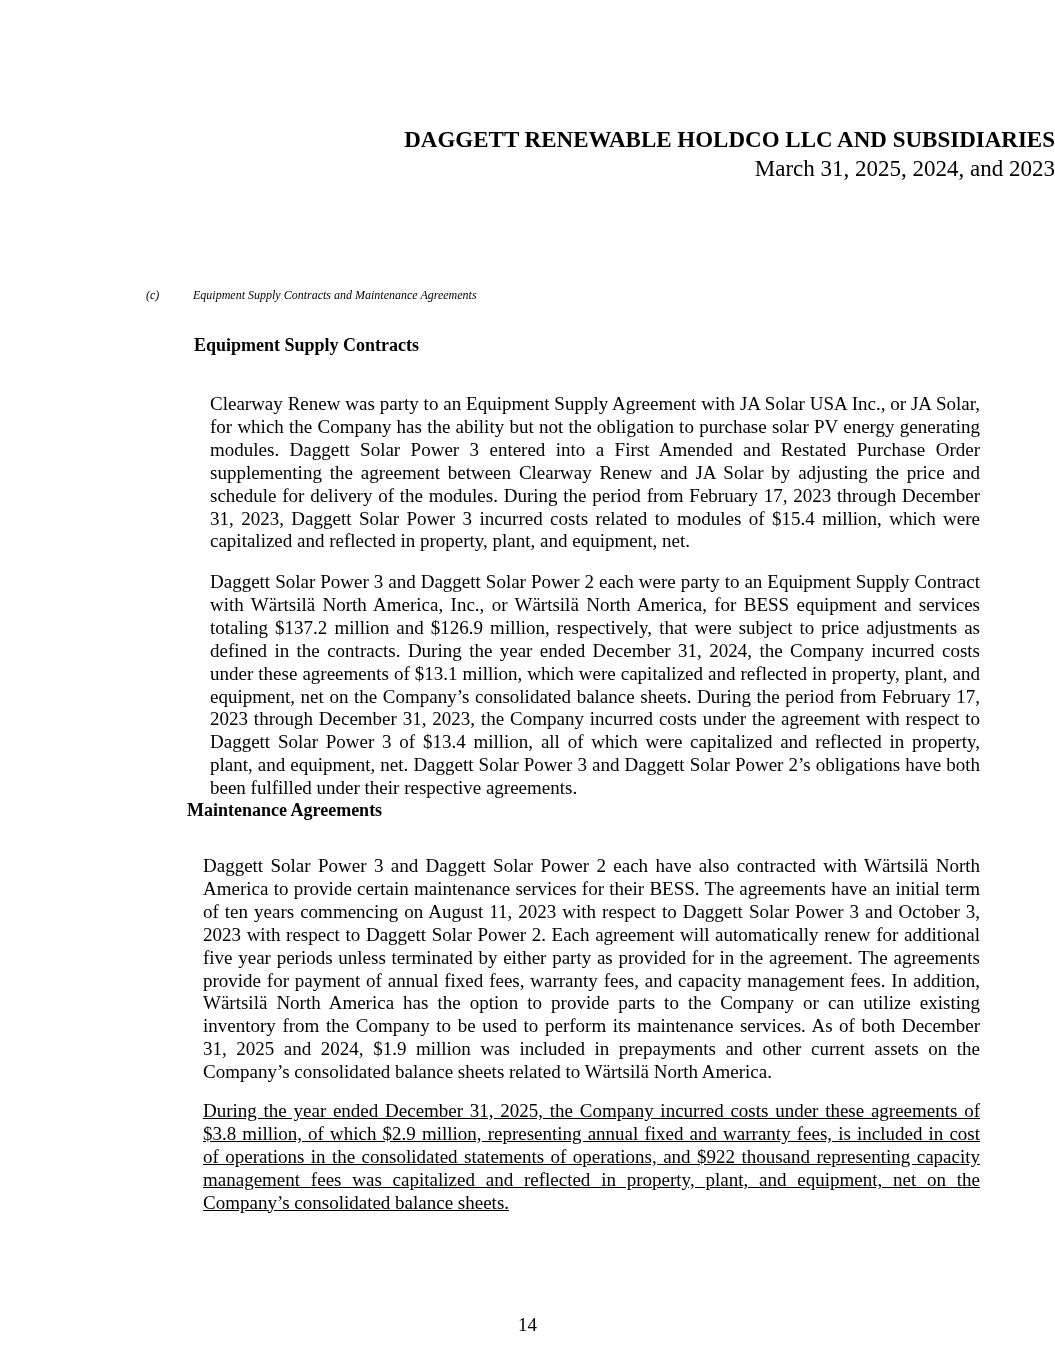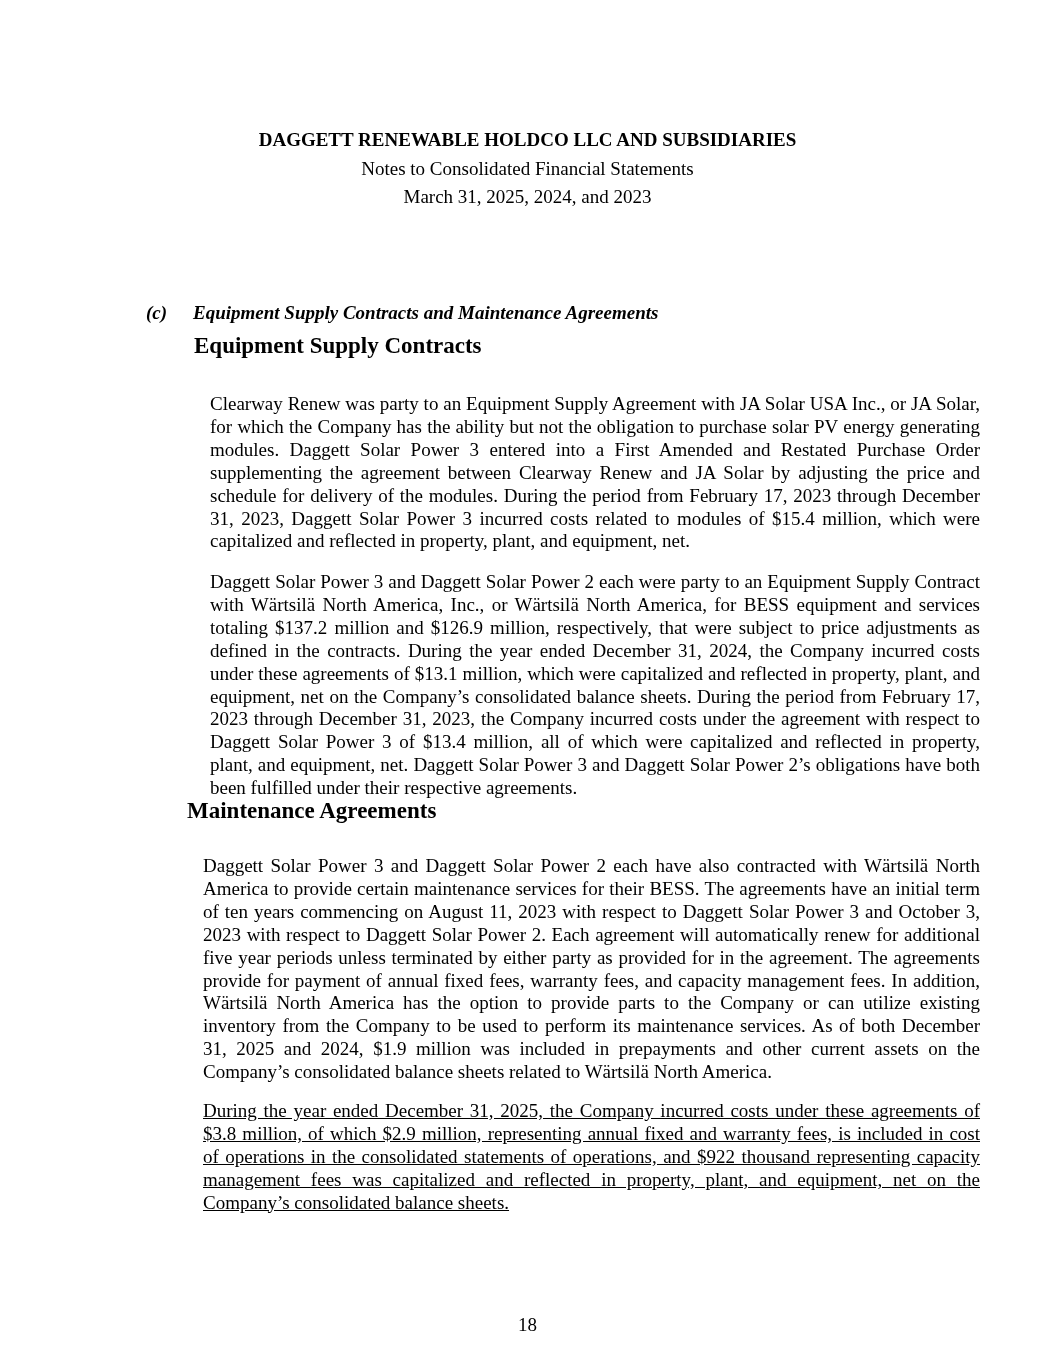--- a/index.html
+++ b/index.html
@@ -14,45 +14,45 @@
     background: #ffffff;
     color: #000000;
     font-family: "Liberation Serif", "DejaVu Serif", serif;
     overflow: hidden;
   }
   .doc-header {
     position: absolute;
     top: 126px;
     left: 0;
     width: 100%;
-    text-align: center;
-    font-size: 19px;
+    text-align: right;
+    font-size: 23px;
     line-height: 28.5px;
   }
   .doc-title {
     font-weight: bold;
   }
   .section-heading {
     position: absolute;
     left: 146px;
-    top: 301px;
-    font-size: 19px;
-    font-weight: bold;
+    top: 284px;
+    font-size: 12px;
+    font-weight: normal;
     font-style: italic;
     line-height: 23px;
     white-space: nowrap;
   }
   .section-label {
     display: inline-block;
     width: 47px;
   }
   .sub-heading {
     position: absolute;
     margin: 0;
-    font-size: 23px;
+    font-size: 18px;
     font-weight: bold;
     line-height: 23px;
   }
   .h-esc { left: 194px; top: 334px; }
   .h-ma  { left: 187px; top: 799px; font-family: Liberation Serif, serif; }
   .body-para {
     position: absolute;
     margin: 16px;
     text-align: justify;
     font-size: 19px;
@@ -72,35 +72,34 @@
     line-height: 23px;
   }
 </style>
 </head>
 <body>
 
 <div class="page">
 
   <header class="doc-header">
     <div class="doc-title">DAGGETT RENEWABLE HOLDCO LLC AND SUBSIDIARIES</div>
-    <div class="doc-subtitle">Notes to Consolidated Financial Statements</div>
     <div class="doc-date">March 31, 2025, 2024, and 2023</div>
   </header>
 
   <div class="section-heading">
     <span class="section-label">(c)</span><span class="section-title">Equipment Supply Contracts and Maintenance Agreements</span>
   </div>
 
   <h3 class="sub-heading h-esc">Equipment Supply Contracts</h3>
 
   <p class="body-para p1">Clearway Renew was party to an Equipment Supply Agreement with JA Solar USA Inc., or JA Solar, for which the Company has the ability but not the obligation to purchase solar PV energy generating modules. Daggett Solar Power 3 entered into a First Amended and Restated Purchase Order supplementing the agreement between Clearway Renew and JA Solar by adjusting the price and schedule for delivery of the modules. During the period from February 17, 2023 through December 31, 2023, Daggett Solar Power 3 incurred costs related to modules of $15.4 million, which were capitalized and reflected in property, plant, and equipment, net.</p>
 
   <p class="body-para p2">Daggett Solar Power 3 and Daggett Solar Power 2 each were party to an Equipment Supply Contract with Wärtsilä North America, Inc., or Wärtsilä North America, for BESS equipment and services totaling $137.2 million and $126.9 million, respectively, that were subject to price adjustments as defined in the contracts. During the year ended December 31, 2024, the Company incurred costs under these agreements of $13.1 million, which were capitalized and reflected in property, plant, and equipment, net on the Company’s consolidated balance sheets. During the period from February 17, 2023 through December 31, 2023, the Company incurred costs under the agreement with respect to Daggett Solar Power 3 of $13.4 million, all of which were capitalized and reflected in property, plant, and equipment, net. Daggett Solar Power 3 and Daggett Solar Power 2’s obligations have both been fulfilled under their respective agreements.</p>
 
   <h3 class="sub-heading h-ma">Maintenance Agreements</h3>
 
   <p class="body-para p3">Daggett Solar Power 3 and Daggett Solar Power 2 each have also contracted with Wärtsilä North America to provide certain maintenance services for their BESS. The agreements have an initial term of ten years commencing on August 11, 2023 with respect to Daggett Solar Power 3 and October 3, 2023 with respect to Daggett Solar Power 2. Each agreement will automatically renew for additional five year periods unless terminated by either party as provided for in the agreement. The agreements provide for payment of annual fixed fees, warranty fees, and capacity management fees. In addition, Wärtsilä North America has the option to provide parts to the Company or can utilize existing inventory from the Company to be used to perform its maintenance services. As of both December 31, 2025 and 2024, $1.9 million was included in prepayments and other current assets on the Company’s consolidated balance sheets related to Wärtsilä North America.</p>
 
   <p class="body-para p4">During the year ended December 31, 2025, the Company incurred costs under these agreements of $3.8 million, of which $2.9 million, representing annual fixed and warranty fees, is included in cost of operations in the consolidated statements of operations, and $922 thousand representing capacity management fees was capitalized and reflected in property, plant, and equipment, net on the Company’s consolidated balance sheets.</p>
 
-  <footer class="page-footer">18</footer>
+  <footer class="page-footer">14</footer>
 
 </div>
 
 </body></html>

